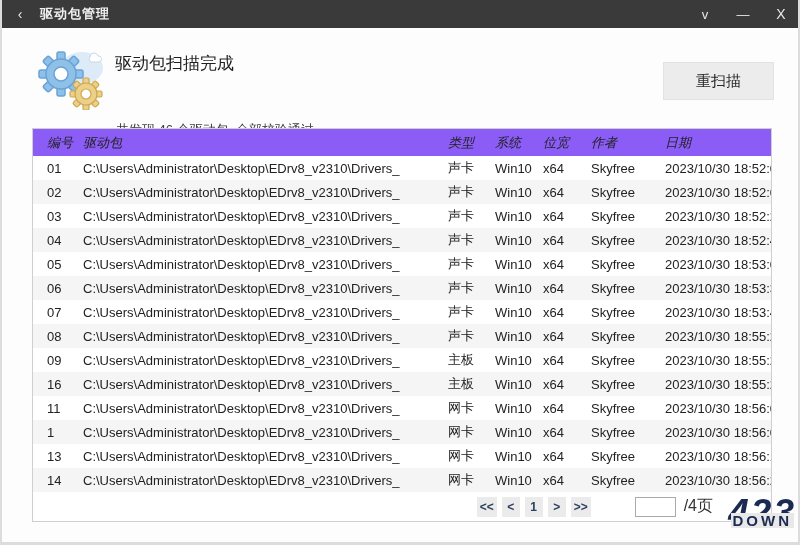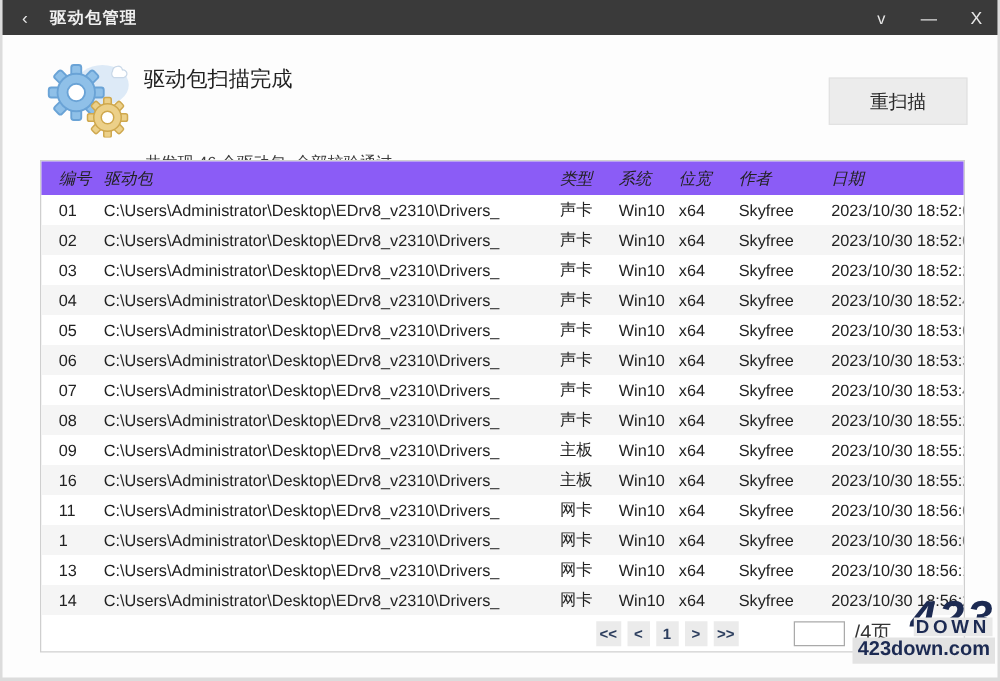--- a/index.html
+++ b/index.html
@@ -252,16 +252,15 @@
       <button class="pg-btn">1</button>
       <button class="pg-btn">&gt;</button>
       <button class="pg-btn">&gt;&gt;</button>
       <input class="pg-input" value="" style="">
       <span class="pg-total">/4页</span>
     </div>
   </div>
 
   <div class="watermark">
     <span class="wm-big"><span>423</span><span class="wm-down">DOWN</span></span>
-    <span class="wm-site">423down.com</span>
   </div>
 
 </div>
 
 </body></html>

